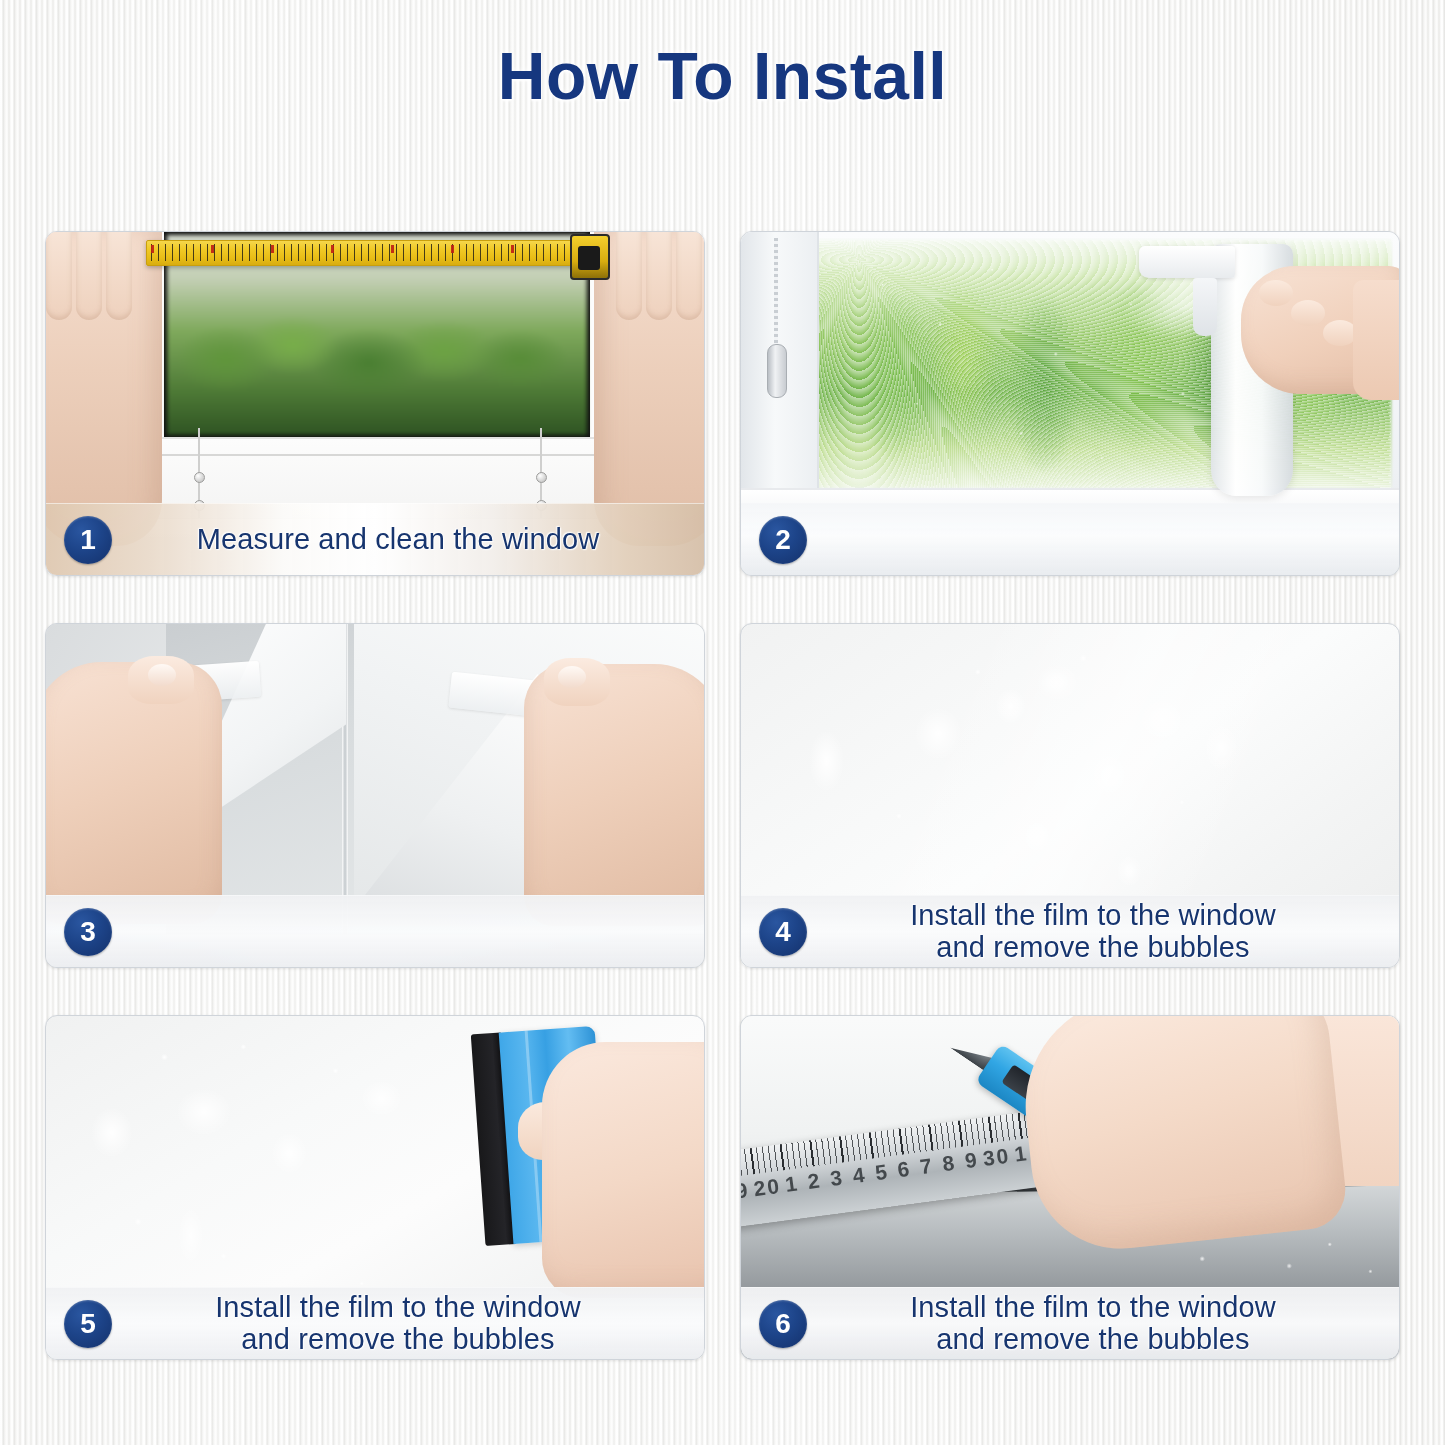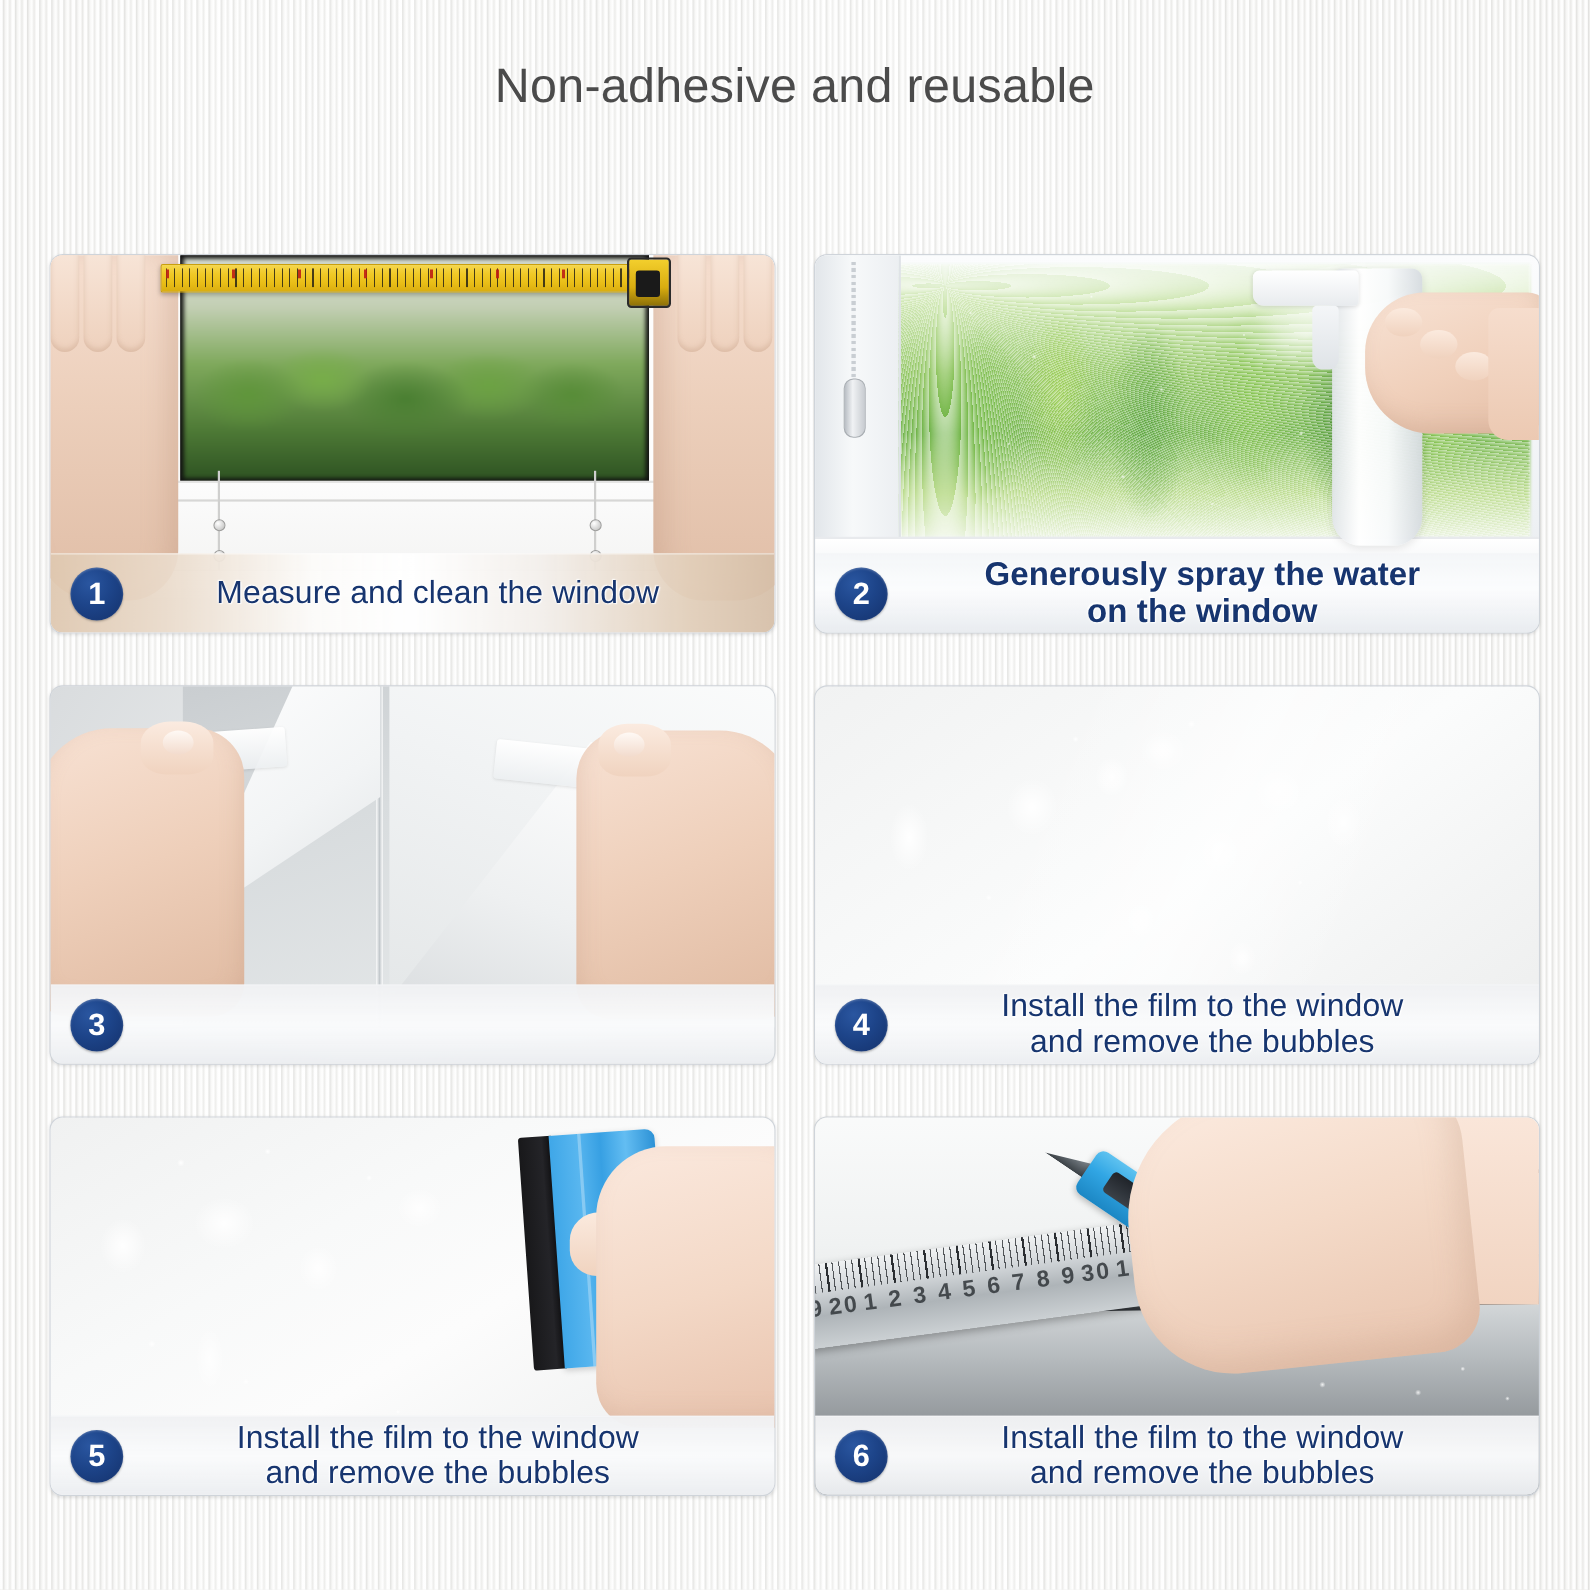--- a/index.html
+++ b/index.html
@@ -571,21 +571,21 @@
       radial-gradient(circle 3px at 44% 24%, rgba(255,255,255,0.85), rgba(255,255,255,0) 70%),
       radial-gradient(circle 4px at 58% 60%, rgba(255,255,255,0.8), rgba(255,255,255,0) 70%),
       radial-gradient(circle 3px at 72% 36%, rgba(255,255,255,0.85), rgba(255,255,255,0) 70%),
       radial-gradient(circle 3px at 86% 66%, rgba(255,255,255,0.8), rgba(255,255,255,0) 70%);
   }
 </style>
 </head>
 <body>
 
 <div class="header">
-  <p class="subtitle">Non-adhesive and reusable</p>
+  <h1 class="title">How To Install</h1>
 </div>
 
 <div class="grid">
 
   <div class="panel p1">
     <div class="photo">
       <div class="wall"></div>
       <div class="win-frame">
         <div class="win-view"></div>
       </div>
@@ -638,22 +638,20 @@
       <div class="trigger"></div>
       <div class="hand2">
         <div class="knuckle" style="left:18px; top:14px;"></div>
         <div class="knuckle" style="left:50px; top:34px;"></div>
         <div class="knuckle" style="left:82px; top:54px;"></div>
       </div>
       <div class="arm2"></div>
     </div>
     <div class="caption cool">
       <div class="badge">2</div>
-      <div class="caption-text bold">Generously spray the water
-on the window</div>
     </div>
   </div>
 
   <div class="panel p3">
     <div class="photo">
       <div class="bg3"></div>
       <div class="film-left"></div>
       <div class="film-right"></div>
       <div class="seam"></div>
       <div class="film-fold-l"></div>

